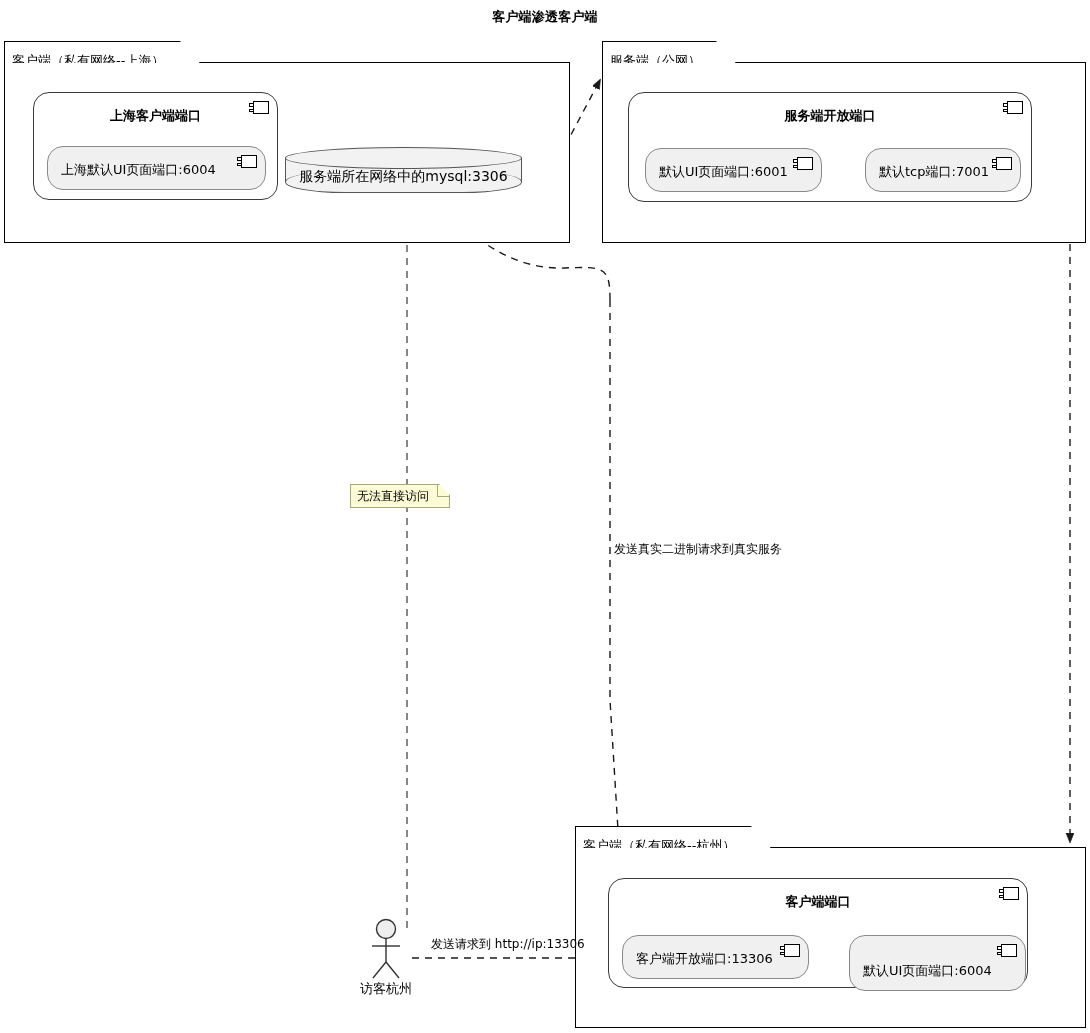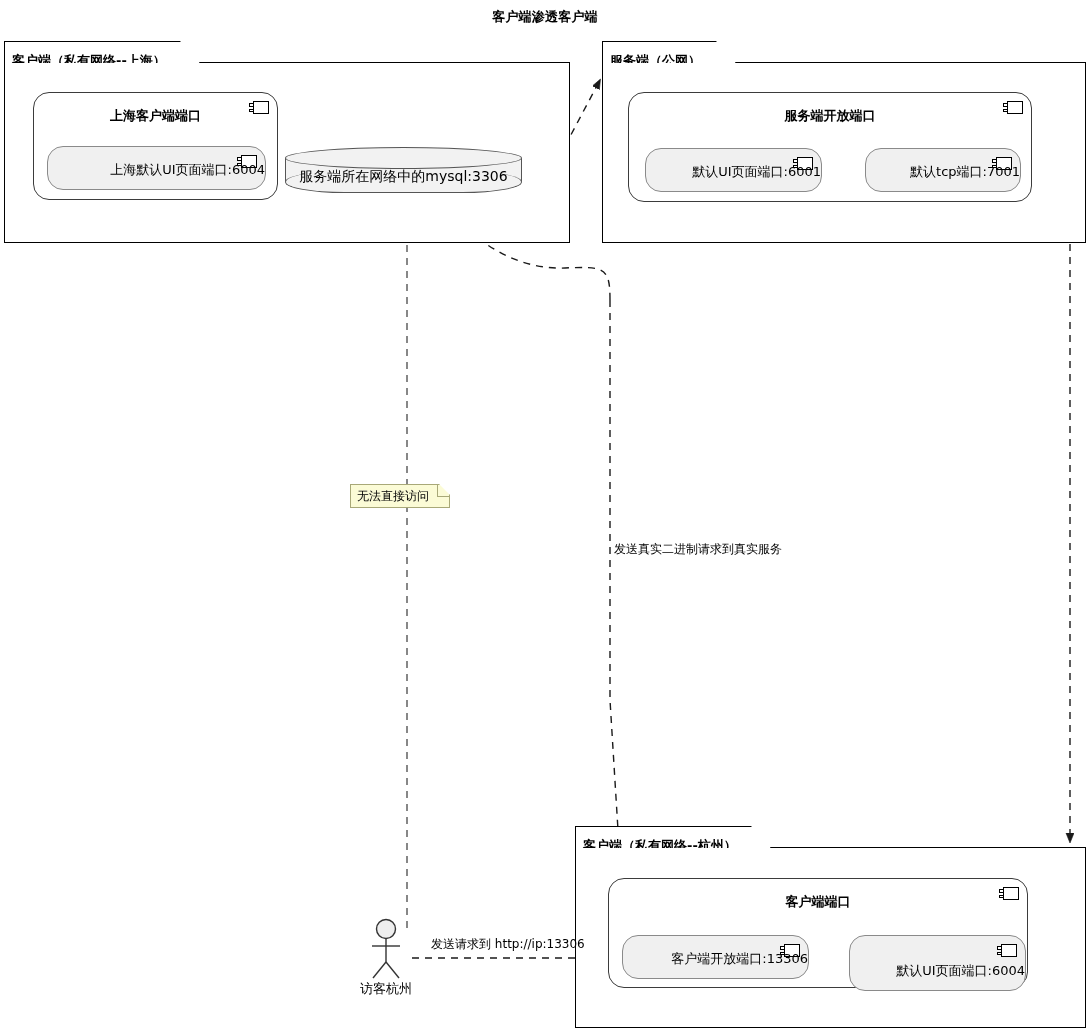--- a/index.html
+++ b/index.html
@@ -46,21 +46,21 @@
     position: absolute;
     left: 0;
     top: 0;
     height: 22px;
     box-sizing: border-box;
     border: 1.4px solid #000;
     border-bottom: none;
     background: #ffffff;
     padding: 8px 26px 0 7px;
     font-size: 13px;
-    font-weight: bold;
+    font-weight: normal;
     line-height: 21px;
     white-space: nowrap;
     z-index: 3;
     clip-path: polygon(0 0, calc(100% - 20px) 0, 100% 100%, 0 100%);
   }
   .pkg-body {
     position: absolute;
     left: 0;
     box-sizing: border-box;
     border: 1.4px solid #000;
@@ -87,21 +87,21 @@
     top: 14px;
     text-align: center;
     font-size: 13px;
     font-weight: bold;
     white-space: nowrap;
   }
   .leaf-label {
     position: absolute;
     left: 0; right: 0;
     bottom: 10px;
-    text-align: right;
+    text-align: left;
     font-size: 13px;
     white-space: nowrap;
     padding-left: 13px;
   }
   
   .comp-icon {
     position: absolute;
     right: 8px;
     top: 8px;
     width: 20px;

